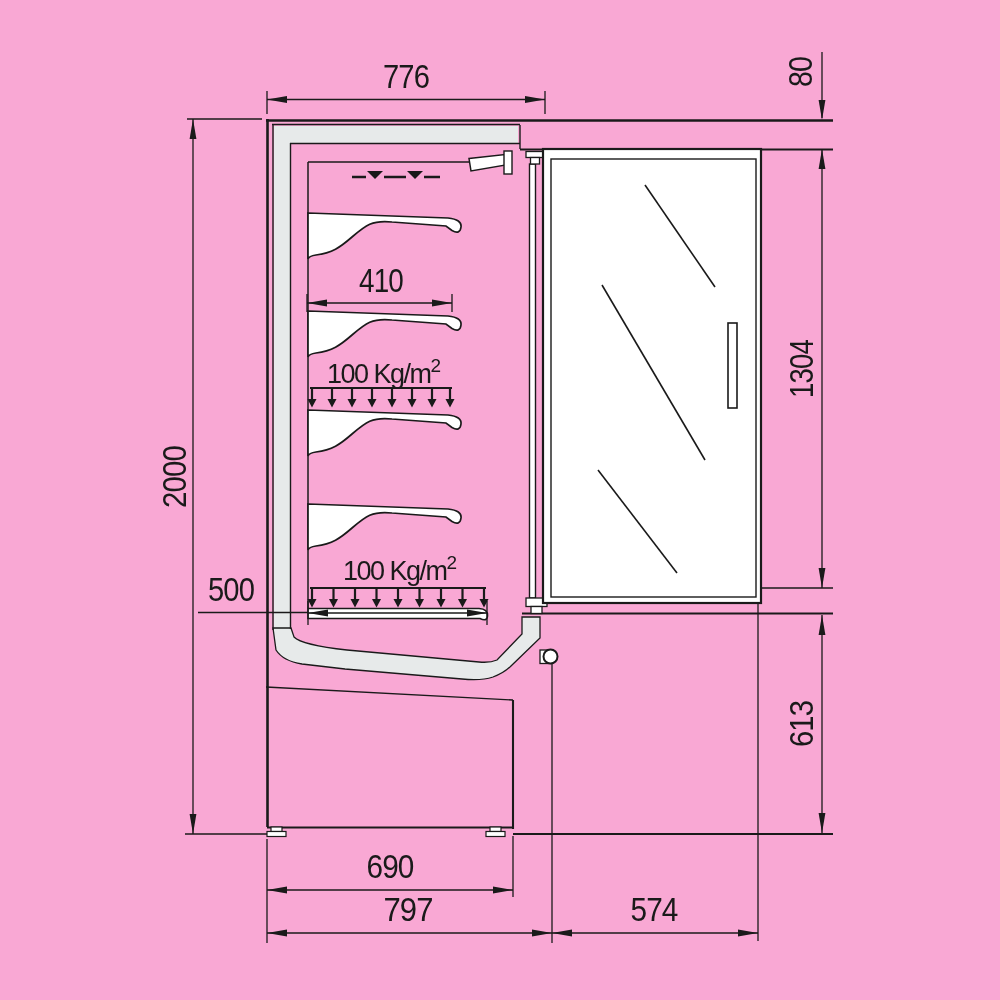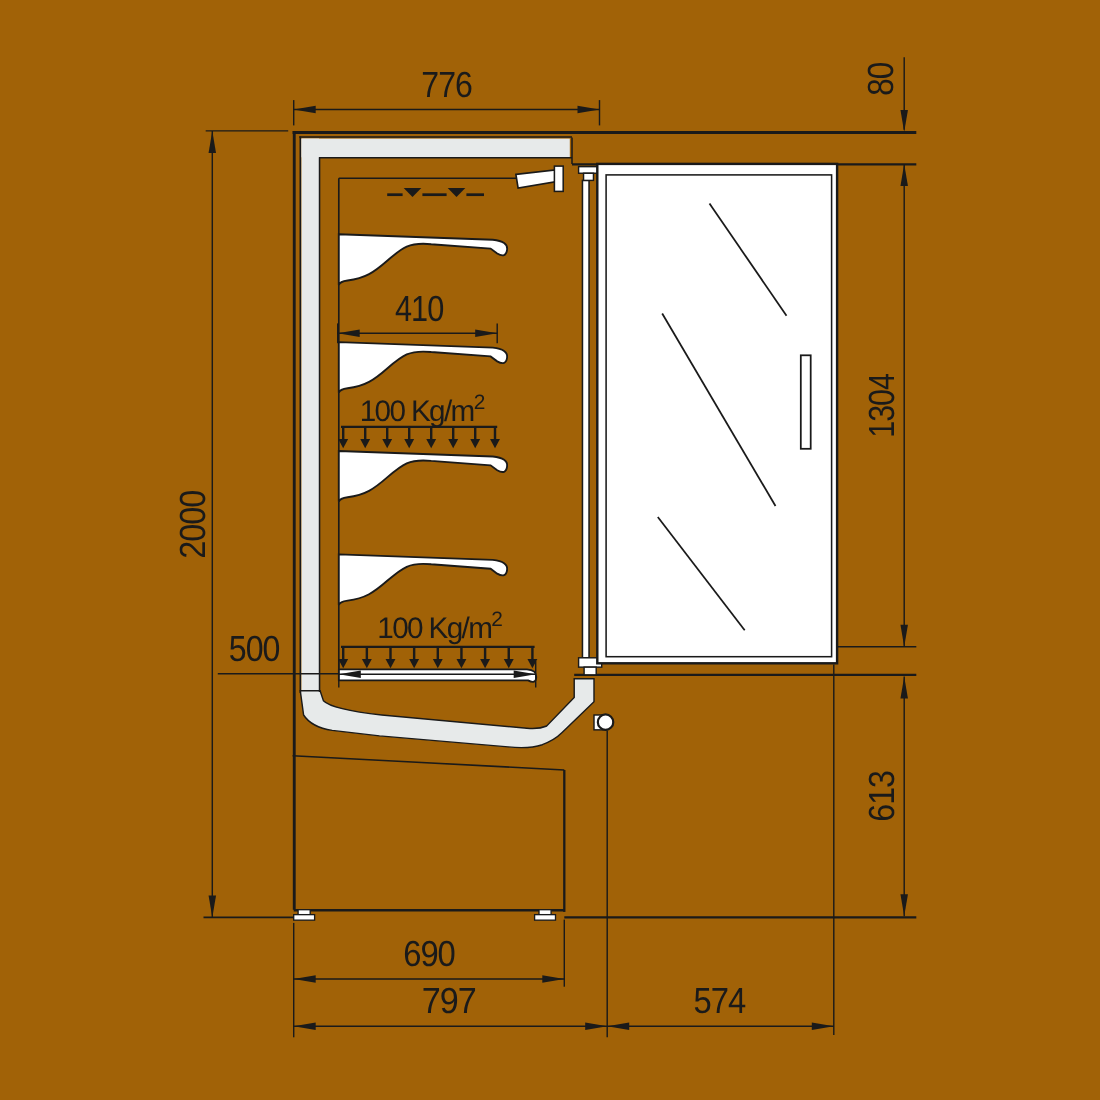--- a/index.html
+++ b/index.html
@@ -1,16 +1,16 @@
 <!DOCTYPE html>
 <html><head>
 <meta charset="utf-8">
 <style>
   html,body{margin:0;padding:0;background:#ffffff;}
-  .canvas{width:1000px;height:1000px;position:relative;background:#a16207;overflow:hidden;}
+  .canvas{width:1000px;height:1000px;position:relative;background:#f9a8d4;overflow:hidden;}
   svg{display:block;}
   .ln{stroke:#1a1a1a;fill:none;}
   .thick{stroke-width:2.6;}
   .med{stroke-width:2.1;}
   .thin{stroke-width:1.4;}
   .dim{stroke:#1a1a1a;stroke-width:1.3;fill:none;}
   .ar{fill:#1a1a1a;stroke:none;}
   .whitefill{fill:#ffffff;stroke:#1a1a1a;}
   .grayfill{fill:#e7eaea;}
   .grayedge{fill:#e7eaea;stroke:#1a1a1a;stroke-width:1.3;}

